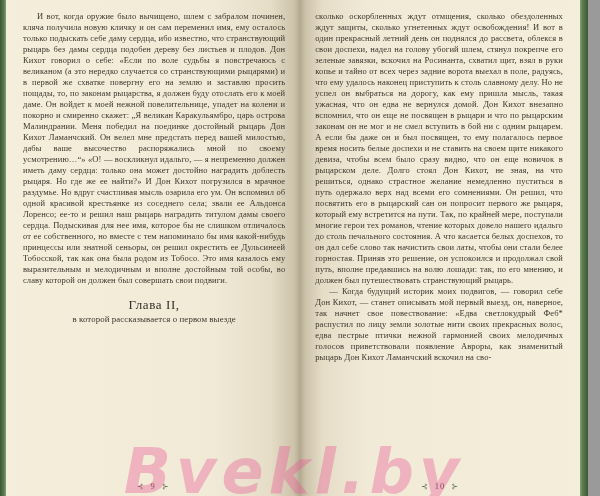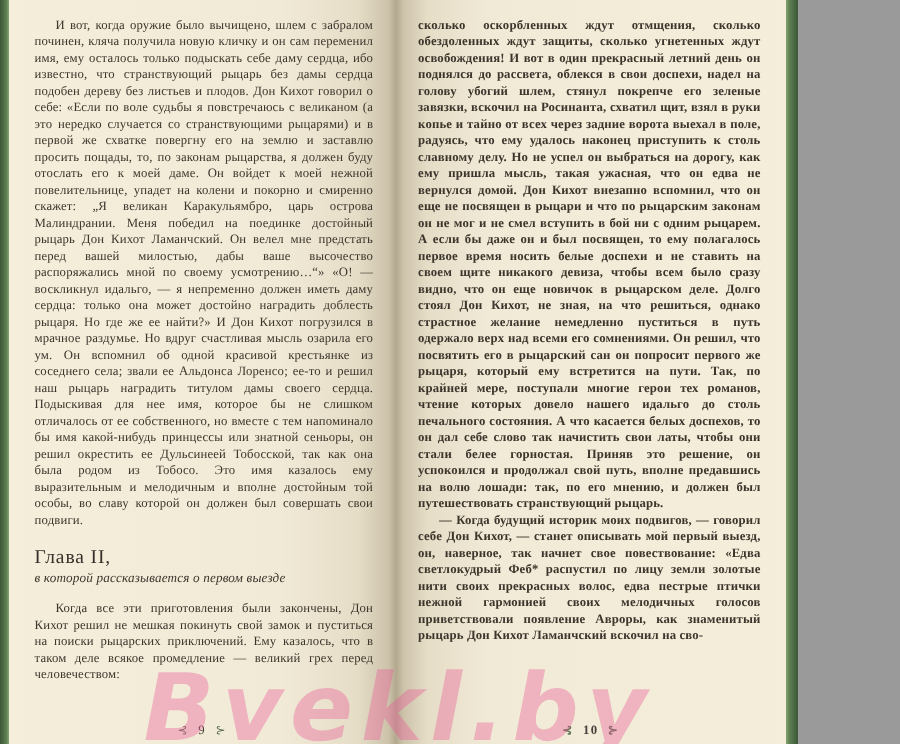--- a/index.html
+++ b/index.html
@@ -1,52 +1,51 @@
 <!DOCTYPE html>
 <html lang="ru"><head>
 <meta charset="utf-8">
 <style>
   html,body{margin:0;padding:0;background:#9a9a9a;}
   .spread{
     position:relative;
-    width:532px;height:496px;
+    width:588px;height:496px;
     display:flex;
     overflow:hidden;
     font-family:"Liberation Serif","DejaVu Serif",serif;
   }
   .cover-edge{height:100%;flex:0 0 auto;}
   .cover-edge.left{width:6px;background:linear-gradient(to right,#3c5636,#5d7f52 70%,#85a372);}
   .cover-edge.right{width:8px;background:linear-gradient(to left,#3c5636,#5d7f52 70%,#85a372);}
   .page{
     position:relative;
     flex:1 1 auto;
     height:100%;
     overflow:hidden;
   }
   .page-left{
     background:linear-gradient(to right,#f4eedb 0%,#f1ead7 70%,#e6ddc7 90%,#cdc3ab 98%,#b3a78f 100%);
   }
   .page-right{
     background:linear-gradient(to right,#b3a78f 0%,#cdc3ab 2%,#e6ddc7 8%,#f1ead7 24%,#f4eedb 100%);
-    font-weight:bold;
   }
   .page-text{
     padding:11px 15px 0 17px;
     font-size:8.5px;
     line-height:11px;
     color:#3c352c;
     text-align:justify;
     letter-spacing:0.1px;
   }
   .page-right .page-text{padding:11px 17px 0 15px;}
   .para{margin:0;}
   .indent{text-indent:14px;}
-  .chapter{margin:13px 0 9px;text-align:left;text-indent:0;}
+  .chapter{margin:13px 0 9px;text-align:center;text-indent:0;}
   .chapter-title{font-size:13px;letter-spacing:0.6px;margin-bottom:4px;color:#37302a;}
-  .chapter-subtitle{font-style:italic;font-size:8.8px;line-height:11px;color:#3c352c;}
+  .chapter-subtitle{font-size:8.8px;line-height:11px;color:#3c352c;}
   .footer{
     position:absolute;bottom:5px;left:0;right:0;
     text-align:center;
     font-size:8.5px;color:#47403a;
     letter-spacing:1px;
   }
   .orn{font-size:8px;color:#5c6e50;}
   .pagenum{margin:0 3px;}
   .watermark{
     position:absolute;
@@ -70,21 +69,20 @@
 
   <div class="cover-edge left"></div>
 
   <div class="page page-left">
     <div class="page-text">
       <p class="para indent">И вот, когда оружие было вычищено, шлем с забралом починен, кляча получила новую кличку и он сам переменил имя, ему осталось только подыскать себе даму сердца, ибо известно, что странствующий рыцарь без дамы сердца подобен дереву без листьев и плодов. Дон Кихот говорил о себе: «Если по воле судьбы я повстречаюсь с великаном (а это нередко случается со странствующими рыцарями) и в первой же схватке повергну его на землю и заставлю просить пощады, то, по законам рыцарства, я должен буду отослать его к моей даме. Он войдет к моей нежной повелительнице, упадет на колени и покорно и смиренно скажет: „Я великан Каракульямбро, царь острова Малиндрании. Меня победил на поединке достойный рыцарь Дон Кихот Ламанчский. Он велел мне предстать перед вашей милостью, дабы ваше высочество распоряжались мной по своему усмотрению…“» «О! — воскликнул идальго, — я непременно должен иметь даму сердца: только она может достойно наградить доблесть рыцаря. Но где же ее найти?» И Дон Кихот погрузился в мрачное раздумье. Но вдруг счастливая мысль озарила его ум. Он вспомнил об одной красивой крестьянке из соседнего села; звали ее Альдонса Лоренсо; ее-то и решил наш рыцарь наградить титулом дамы своего сердца. Подыскивая для нее имя, которое бы не слишком отличалось от ее собственного, но вместе с тем напоминало бы имя какой-нибудь принцессы или знатной сеньоры, он решил окрестить ее Дульсинеей Тобосской, так как она была родом из Тобосо. Это имя казалось ему выразительным и мелодичным и вполне достойным той особы, во славу которой он должен был совершать свои подвиги.</p>
       <div class="chapter">
         <div class="chapter-title">Глава II,</div>
         <div class="chapter-subtitle">в которой рассказывается о первом выезде</div>
       </div>
-      <p class="para indent">Когда все эти приготовления были закончены, Дон Кихот решил не мешкая покинуть свой замок и пуститься на поиски рыцарских приключений. Ему казалось, что в таком деле всякое промедление — великий грех перед человечеством:</p>
     </div>
     <div class="footer">
       <span class="orn">⊰</span>
       <span class="pagenum">9</span>
       <span class="orn">⊱</span>
     </div>
   </div>
 
   <div class="page page-right">
     <div class="page-text">

